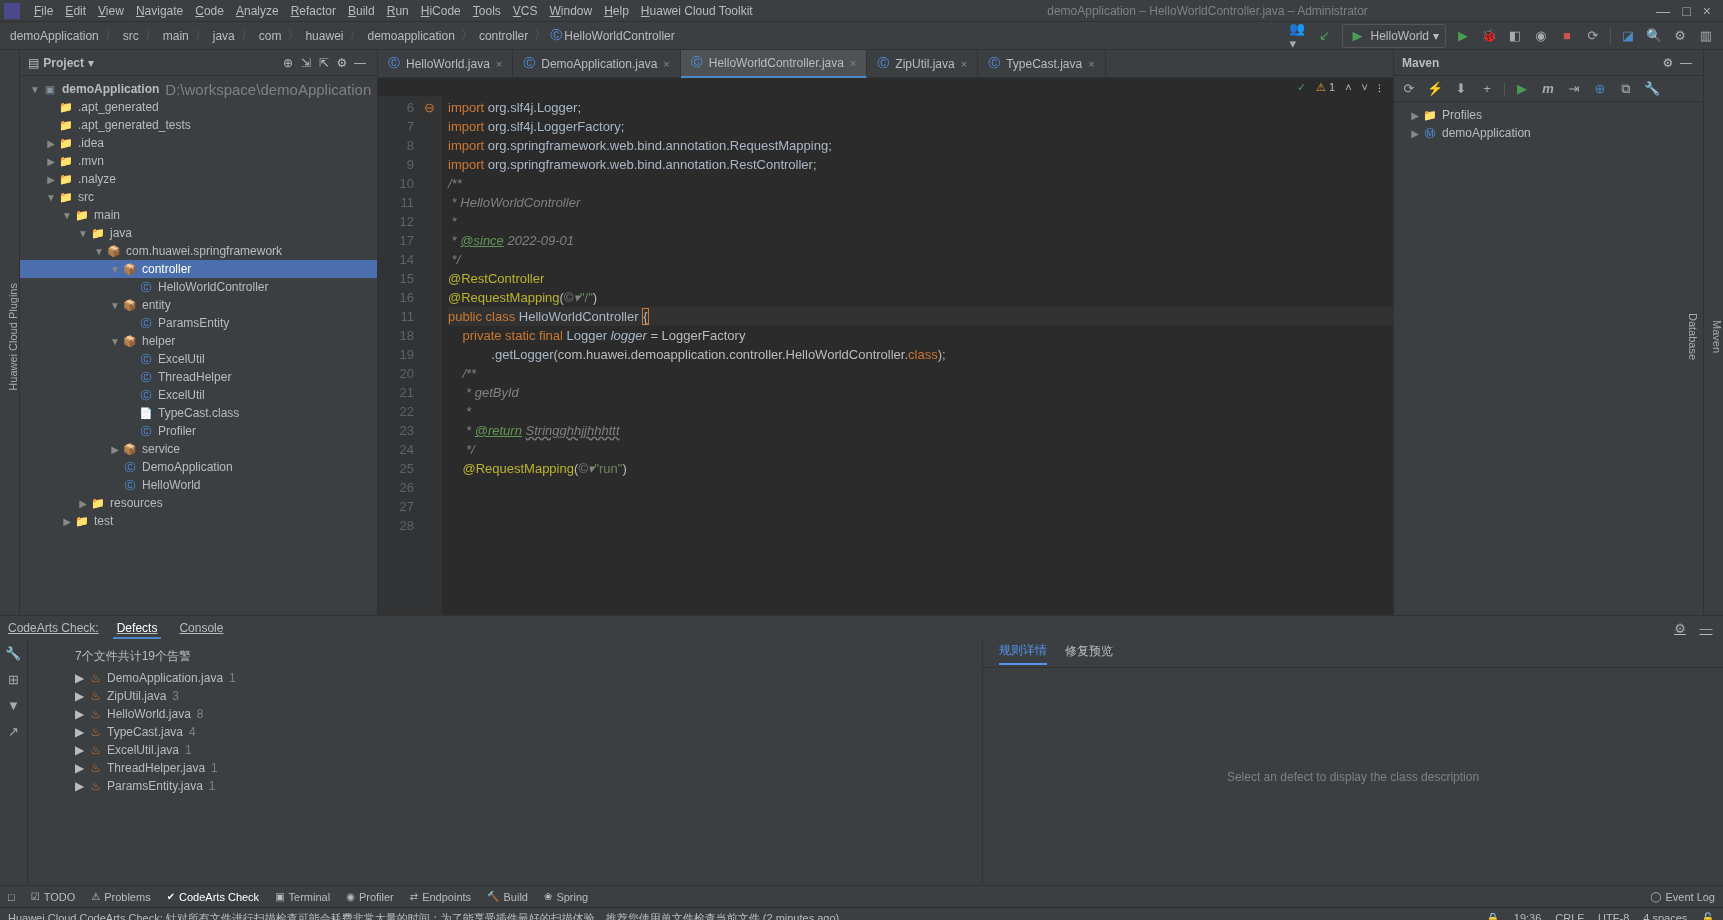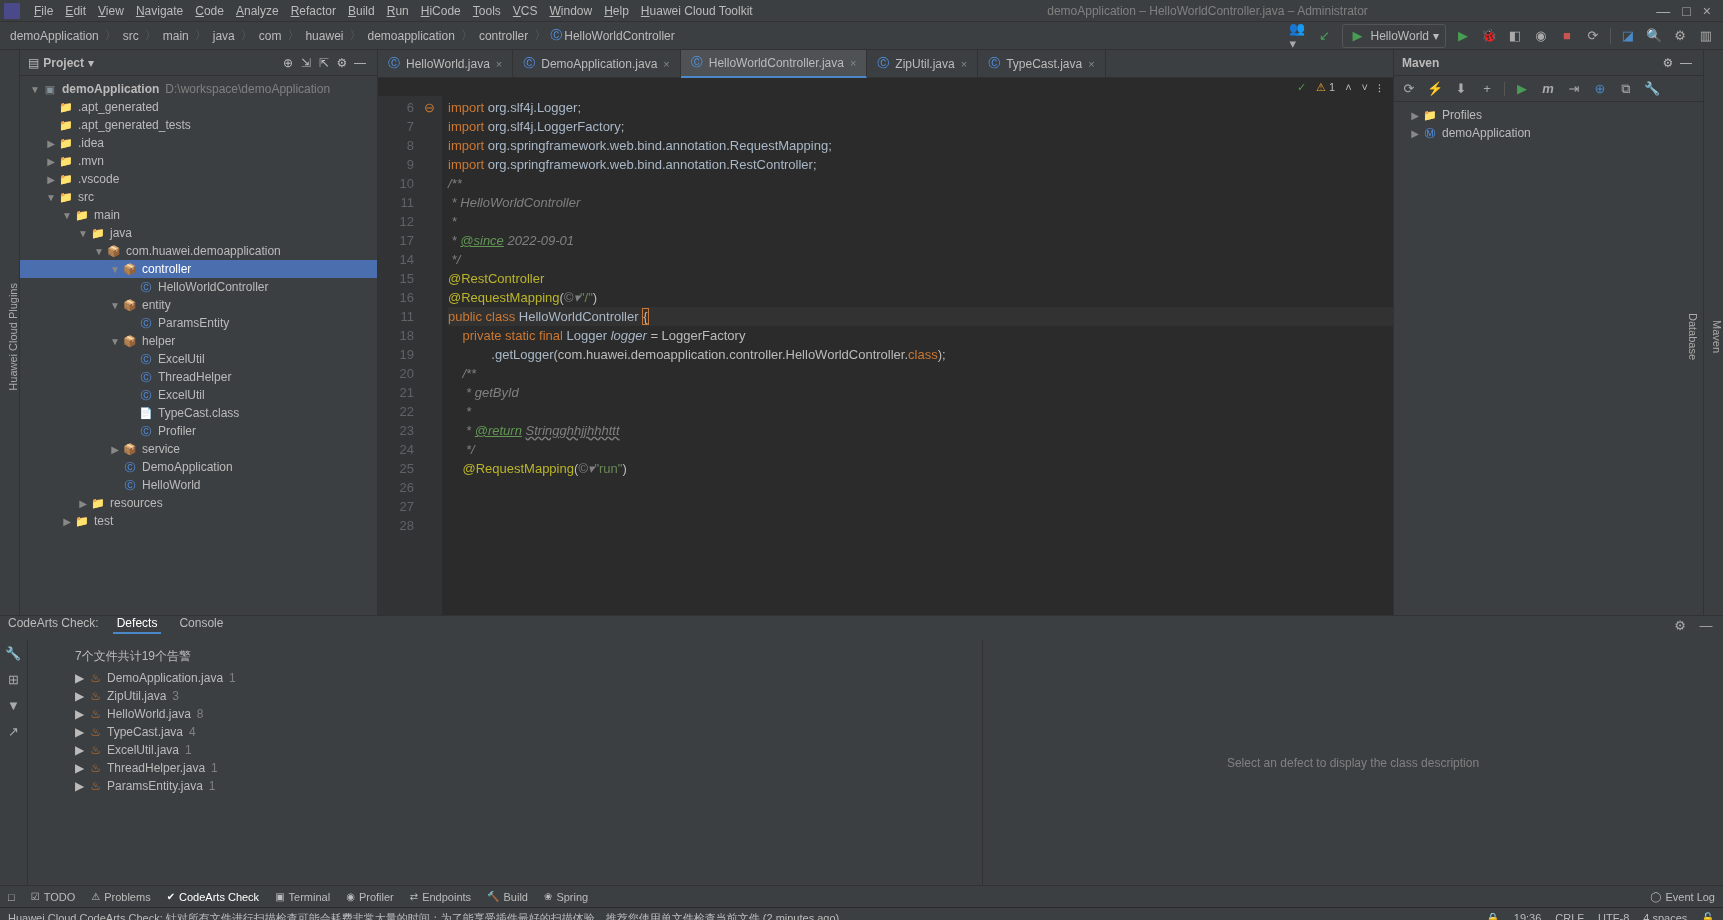--- a/index.html
+++ b/index.html
@@ -29,21 +29,21 @@
 
 .project-panel { width:358px; background:#3c3f41; border-right:1px solid #323232; display:flex; flex-direction:column; }
 .panel-header { height:26px; display:flex; align-items:center; padding:0 8px; border-bottom:1px solid #323232; font-size:12px; }
 .panel-header .spacer { flex:1; }
 .panel-header .hdr-icon { width:18px; height:18px; display:inline-flex; align-items:center; justify-content:center; cursor:pointer; }
 .tree { flex:1; overflow:auto; padding:4px 0; font-size:12px; }
 .tree-item { display:flex; align-items:center; height:18px; padding-left:8px; cursor:pointer; white-space:nowrap; }
 .tree-item.selected { background:#4b6eaf; color:#fff; }
 .tree-item .chev { width:14px; text-align:center; color:#888; font-size:10px; }
 .tree-item .icon { width:16px; text-align:center; margin-right:4px; font-size:11px; }
-.tree-item .label2 { color:#808080; margin-left:6px; font-size:12px; }
+.tree-item .label2 { color:#808080; margin-left:6px; font-size:15px; }
 .folder-icon { color:#87939a; }
 .class-icon { color:#5394ec; }
 
 .editor-area { flex:1; display:flex; flex-direction:column; background:#2b2b2b; }
 .editor-tabs { height:28px; background:#3c3f41; display:flex; align-items:center; border-bottom:1px solid #323232; }
 .editor-tab { height:28px; display:flex; align-items:center; padding:0 10px; gap:6px; font-size:12px; cursor:pointer; border-right:1px solid #323232; }
 .editor-tab.active { background:#4e5254; border-bottom:2px solid #4a88c7; }
 .editor-tab .close { color:#888; font-size:11px; }
 .inspection-bar { height:18px; display:flex; align-items:center; justify-content:flex-end; padding:0 12px; gap:10px; font-size:11px; }
 .inspection-bar .check { color:#499c54; }
@@ -59,21 +59,21 @@
 .type { color:#a9b7c6; }
 .ident { color:#a9b7c6; }
 .caret-line { background:#323232; }
 .brace-hl { border:1px solid #cc7832; }
 
 .maven-panel { width:310px; background:#3c3f41; border-left:1px solid #323232; display:flex; flex-direction:column; }
 .maven-toolbar { height:26px; display:flex; align-items:center; padding:0 6px; gap:8px; border-bottom:1px solid #323232; }
 .maven-tree { padding:4px 0; font-size:12px; }
 
 .bottom-panel { height:270px; display:flex; flex-direction:column; border-top:1px solid #323232; }
-.bottom-tabs { height:24px; display:flex; padding:0 8px; gap:14px; font-size:12px; background:#3c3f41; }
+.bottom-tabs { height:24px; display:flex; align-items:center; padding:0 8px; gap:14px; font-size:12px; background:#3c3f41;text-decoration:underline; }
 .bottom-tabs .btab { cursor:pointer; padding:2px 4px; }
 .bottom-tabs .btab.active { color:#fff; border-bottom:2px solid #4a88c7; }
 .bottom-tabs .panel-icons { margin-left:auto; display:flex; gap:8px; }
 .defects-body { flex:1; display:flex; }
 .defects-left-icons { width:28px; background:#3c3f41; border-right:1px solid #323232; display:flex; flex-direction:column; align-items:center; padding-top:4px; gap:8px; }
 .defects-list { flex:1; background:#3c3f41; padding:4px 0; font-size:12px; border-right:1px solid #323232; overflow:auto;margin-left:39px; }
 .defects-list .summary { padding:4px 8px; font-size:12px; }
 .defects-list .d-item { display:flex; align-items:center; padding:2px 8px; gap:6px; cursor:pointer; }
 .defects-list .count { color:#808080; }
 .defects-right { width:740px; background:#3c3f41; display:flex; flex-direction:column; }
@@ -206,41 +206,41 @@
           <span>.idea</span>
         </div>
         <div class="tree-item" style="padding-left: 24px;">
           <span class="chev">▶</span>
           <span class="icon folder-icon">📁</span>
           <span>.mvn</span>
         </div>
         <div class="tree-item" style="padding-left: 24px;">
           <span class="chev">▶</span>
           <span class="icon folder-icon">📁</span>
-          <span>.vscode</span>
+          <span>.nalyze</span>
         </div>
         <div class="tree-item" style="padding-left: 24px;">
           <span class="chev">▼</span>
           <span class="icon folder-icon">📁</span>
           <span>src</span>
         </div>
         <div class="tree-item" style="padding-left: 40px;">
           <span class="chev">▼</span>
           <span class="icon folder-icon">📁</span>
           <span>main</span>
         </div>
         <div class="tree-item" style="padding-left: 56px;">
           <span class="chev">▼</span>
           <span class="icon folder-icon">📁</span>
           <span>java</span>
         </div>
         <div class="tree-item" style="padding-left: 72px;">
           <span class="chev">▼</span>
           <span class="icon folder-icon">📦</span>
-          <span>com.huawei.demoapplication</span>
+          <span>com.huawei.springframework</span>
         </div>
         <div class="tree-item selected" style="padding-left: 88px;">
           <span class="chev">▼</span>
           <span class="icon folder-icon">📦</span>
           <span>controller</span>
         </div>
         <div class="tree-item" style="padding-left: 104px;">
           <span class="chev"></span>
           <span class="icon class-icon">Ⓒ</span>
           <span>HelloWorldController</span>
@@ -500,20 +500,24 @@
           </div>
           <div class="d-item">
             <span class="chev">▶</span>
             <span class="ji">♨</span>
             <span>ParamsEntity.java</span>
             <span class="count">1</span>
           </div>
         </div>
     </div>
     <div class="defects-right">
+      <div class="defects-right-tabs" id="defects-right-tabs">
+          <span class="rtab active">规则详情</span>
+          <span class="rtab">修复预览</span>
+        </div>
       <div class="placeholder">Select an defect to display the class description</div>
     </div>
   </div>
 </div>
 
 <div class="tool-window-bar" id="tool-window-bar">
 <span>□</span>
     <span class="tw-item">
       <span class="tiny-icon">☑</span>
       <span>TODO</span>

